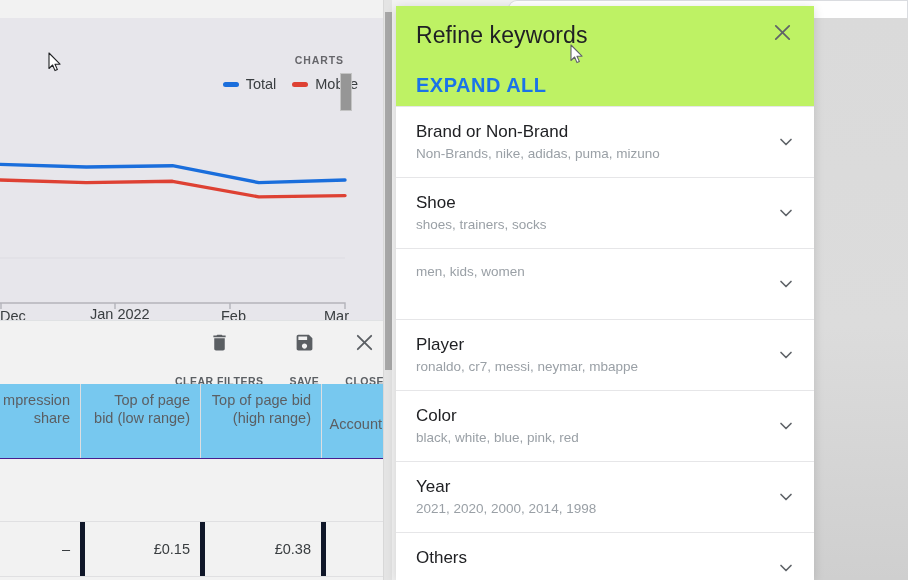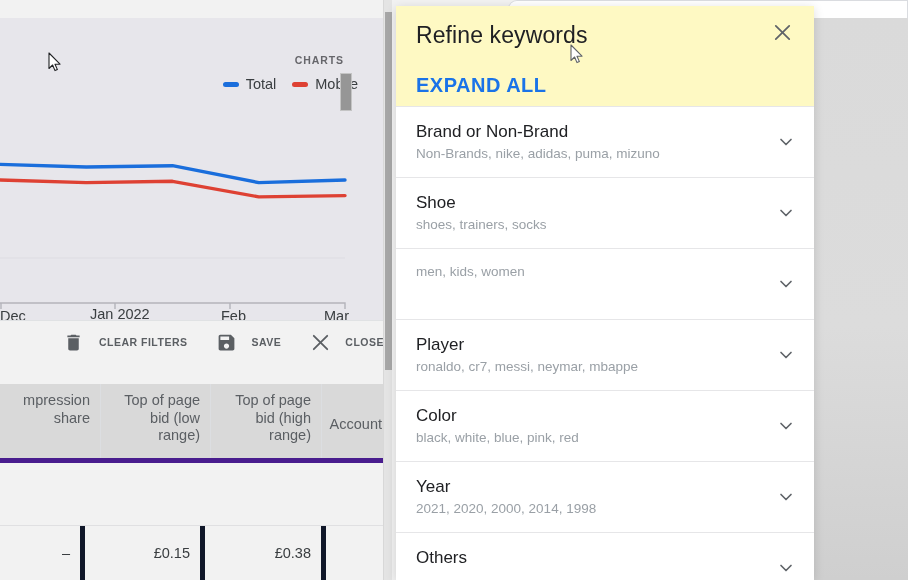--- a/index.html
+++ b/index.html
@@ -131,23 +131,23 @@
   .toolbar-actions {
     position: absolute;
     right: 6px;
     top: 6px;
     display: flex;
     align-items: flex-start;
     gap: 22px;
   }
   .tool-btn {
     display: flex;
-    flex-direction: row;
+    flex-direction: column;
     align-items: center;
-    gap: 12px;
+    gap: 20px;
     cursor: pointer;
     padding: 2px 2px;
   }
   .tool-ico {
     width: 26px; height: 26px;
     display: flex; align-items: center; justify-content: center;
     color: #5f6368;
   }
   .tool-lbl {
     font-size: 10.5px;
@@ -161,23 +161,22 @@
   .table-wrap {
     position: absolute;
     left: 0; top: 384px;
     width: 392px;
     height: 196px;
     background: #ffffff;
   }
   .thead {
     display: flex;
     height: 74px;
-    border-bottom: 5px solid #4c1d95;
-    background: #e5e5e5;
-    padding-left: 20px;
+    border-bottom: 1px solid #4c1d95;
+    background: #7dd3fc;
   }
   .th {
     font-size: 14.5px;
     color: #5f6368;
     line-height: 1.22;
     padding: 8px 10px 0 10px;
     text-align: right;
     box-sizing: border-box;
     border-left: 1px solid #e8eaed;
     display: flex;
@@ -258,21 +257,21 @@
     box-sizing: border-box;
   }
 
   
   .dialog {
     position: absolute;
     left: 396px;
     top: 6px;
     width: 418px;
     height: 574px;
-    background: #fef9c3;
+    background: #bef264;
     box-shadow: 0 2px 10px rgba(0,0,0,0.14);
     overflow: hidden;
   }
   .dlg-header {
     position: relative;
     height: 100px;
     padding: 12px 20px 0 20px;
     box-sizing: border-box;
   }
   .dlg-title {

